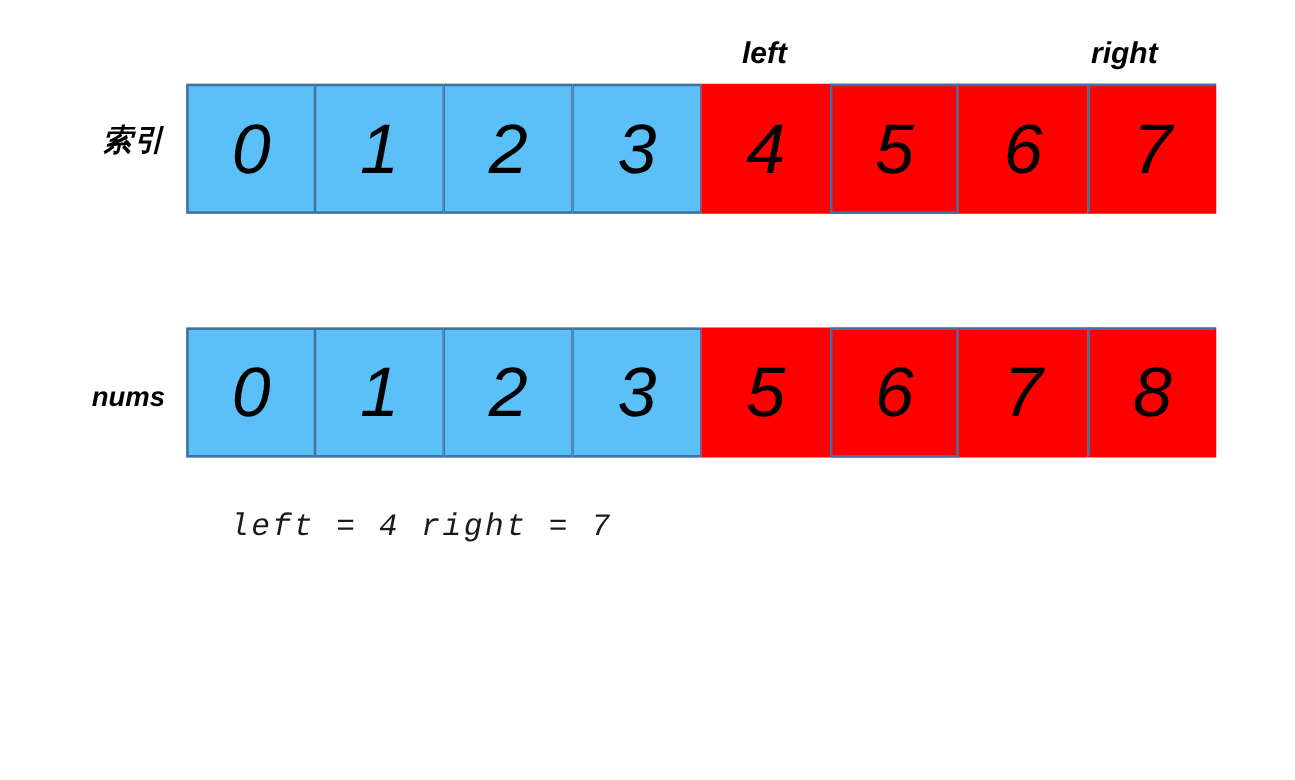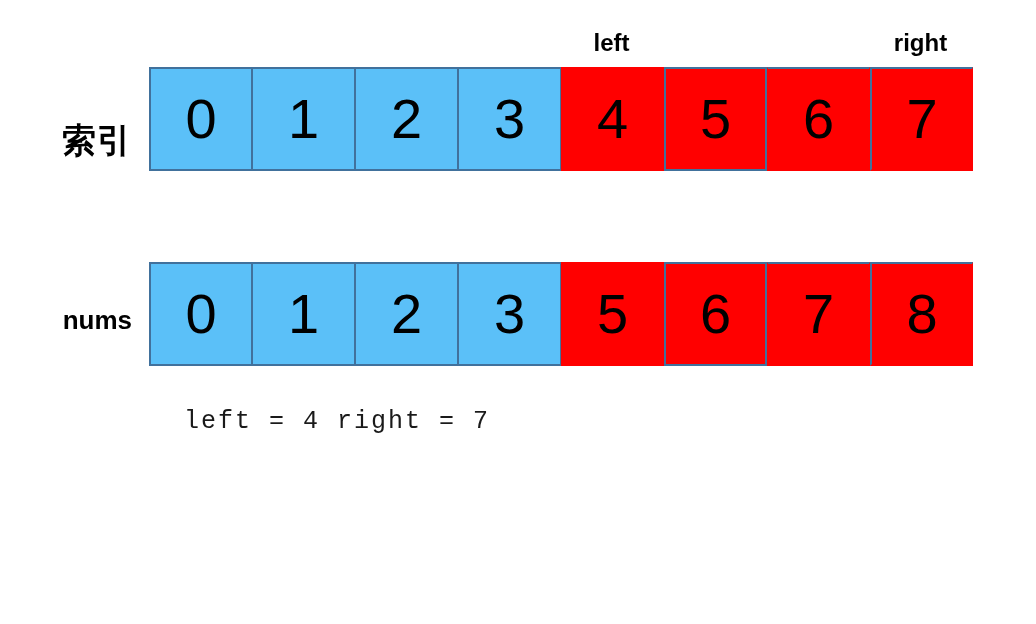--- a/index.html
+++ b/index.html
@@ -14,20 +14,21 @@
     overflow: hidden;
     position: relative;
   }
 
   .canvas {
     position: absolute;
     left: 0;
     top: 0;
     width: 828px;
     height: 624px;
+    font-style: italic;
   }
 
   
   .pointer-label {
     position: absolute;
     font-family: "Liberation Sans", sans-serif;
     font-weight: bold;
     font-size: 24px;
     color: #000000;
     text-align: center;
@@ -39,26 +40,25 @@
   .row-label {
     position: absolute;
     font-family: "Liberation Sans", sans-serif;
     font-weight: bold;
     color: #000000;
     text-align: right;
     white-space: nowrap;
     line-height: 1;
   }
   .row-label.cjk {
-    font-size: 34px;
+    font-size: 24px;
     letter-spacing: 1px;
-    margin-top: 22px;
   }
   .row-label.latin {
-    font-size: 26px;
+    font-size: 22px;
   }
 
   
   .array-row {
     position: absolute;
     display: flex;
     box-sizing: border-box;
   }
 
   .cell {
@@ -113,21 +113,21 @@
     line-height: 1;
   }
 </style>
 </head>
 <body style="background-color: rgb(255, 255, 255);">
 
 <div class="canvas">
 
   <div class="pointer-label" style="left:560px; top:31px; width:103px;">left</div>
 
-  <div class="pointer-label" style="left:869px; top:31px; width:103px;">right</div>
+  <div class="pointer-label" style="left:848px; top:31px; width:103px;">right</div>
 
   <div class="row-label cjk" style="left:20px; top:101px; width:112px;">索引</div>
 
   <div class="array-row" id="row-0" style="left:149px; top:67px; width:824px; height:104px;">
 
     <div class="cell blue first" style="width: 103px; background-color: rgb(91, 192, 248);">
       <span>0</span>
     </div>
     <div class="cell blue" style="width: 103px; background-color: rgb(91, 192, 248);">
       <span>1</span>

